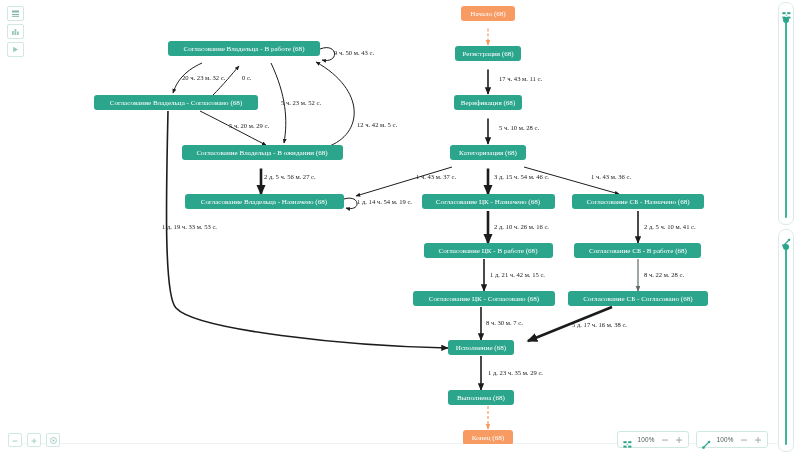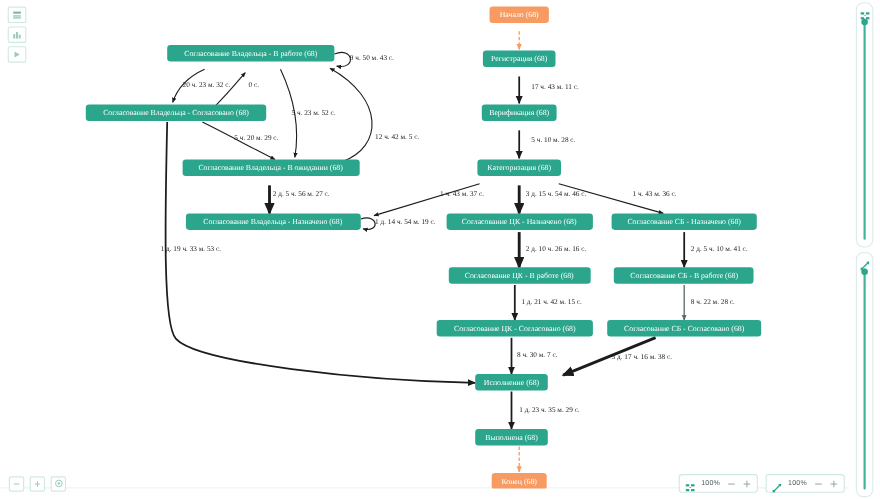--- a/index.html
+++ b/index.html
@@ -15,21 +15,21 @@
     position: relative;
     width: 800px;
     height: 454px;
     background: #ffffff;
     overflow: hidden;
   }
 
   
   #canvas-area {
     position: absolute;
-    left: 0; top: 0;
+    left: 16px; top: 0;
     width: 772px; height: 444px;
     background: #ffffff;
     border-bottom: 1px solid #eef2f3;
   }
 
   #graph-svg {
     position: absolute;
     left: 0; top: 0;
     width: 772px;
     height: 444px;

